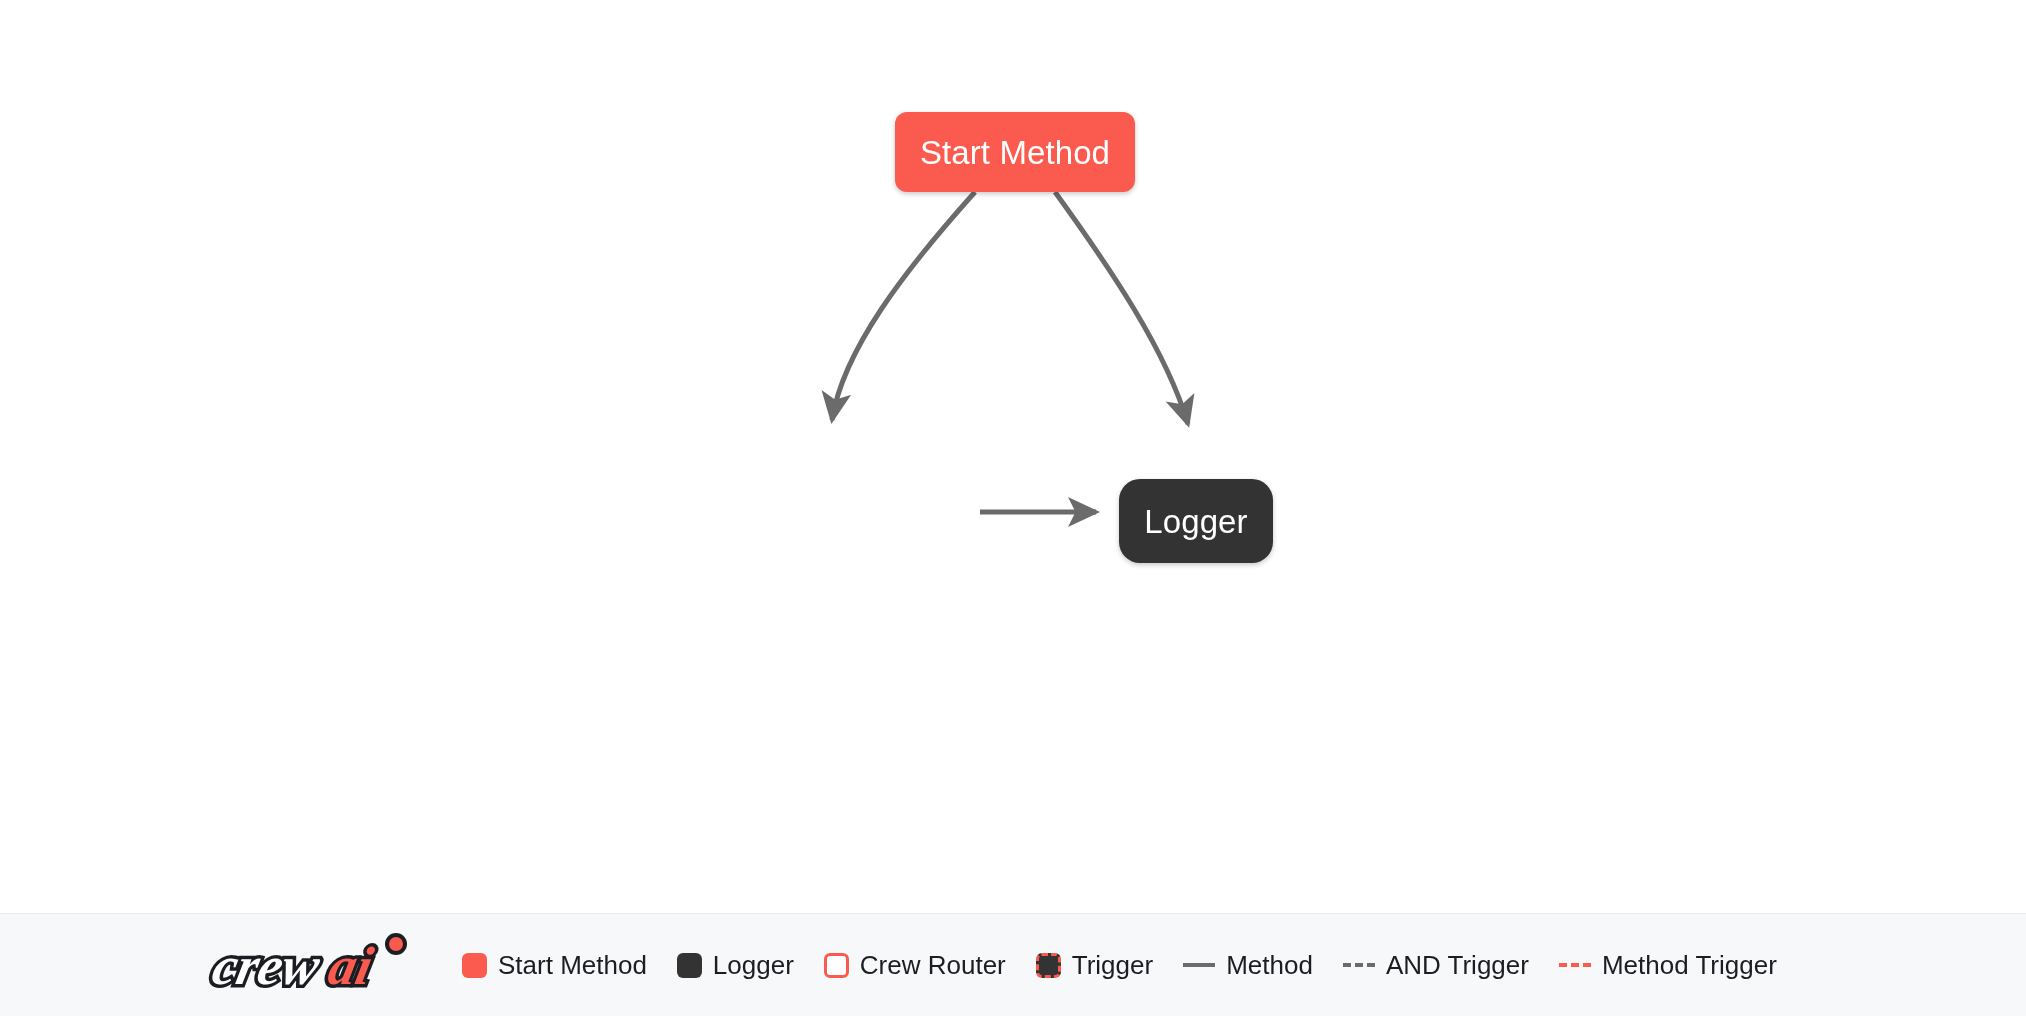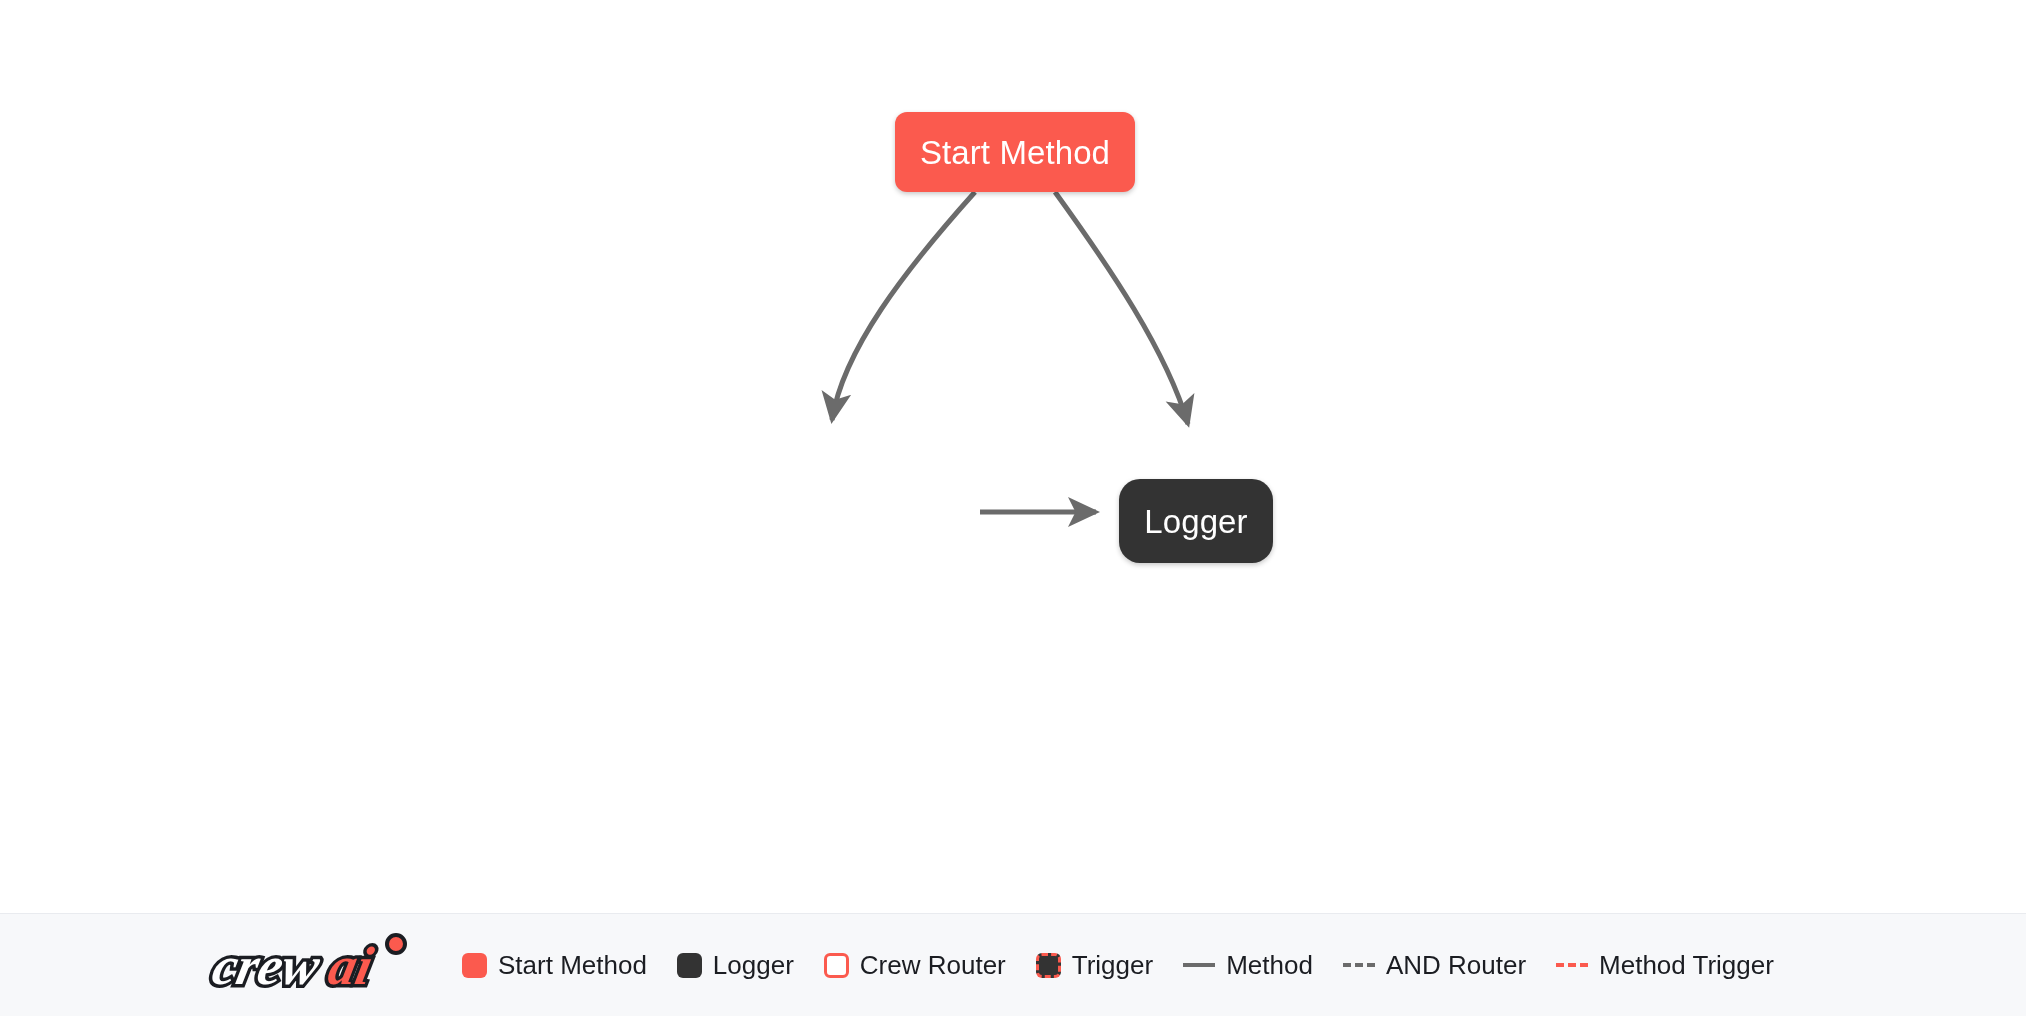--- a/index.html
+++ b/index.html
@@ -218,21 +218,21 @@
         <span class="legend-label">Trigger</span>
       </div>
 
       <div class="legend-item">
         <span class="line-swatch ls-trigger"></span>
         <span class="legend-label">Method</span>
       </div>
 
       <div class="legend-item">
         <span class="line-swatch ls-and-trigger"></span>
-        <span class="legend-label">AND Router</span>
+        <span class="legend-label">AND Trigger</span>
       </div>
 
       <div class="legend-item">
         <span class="line-swatch ls-router-trigger"></span>
         <span class="legend-label">Method Trigger</span>
       </div>
 
     </div>
   </div>
 

